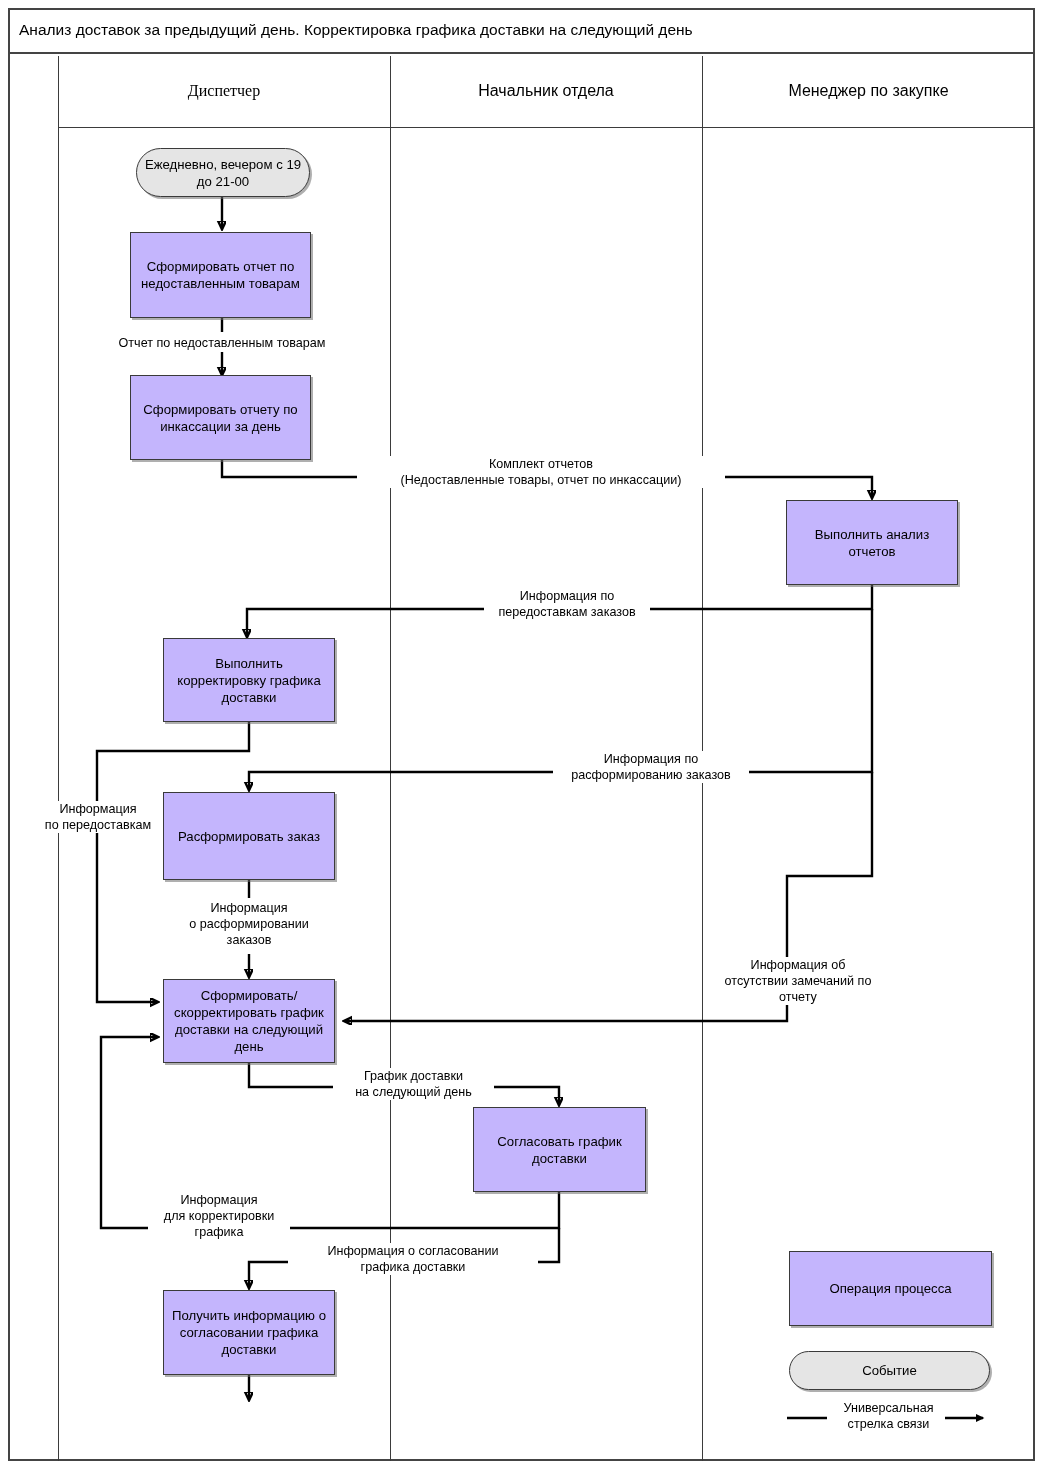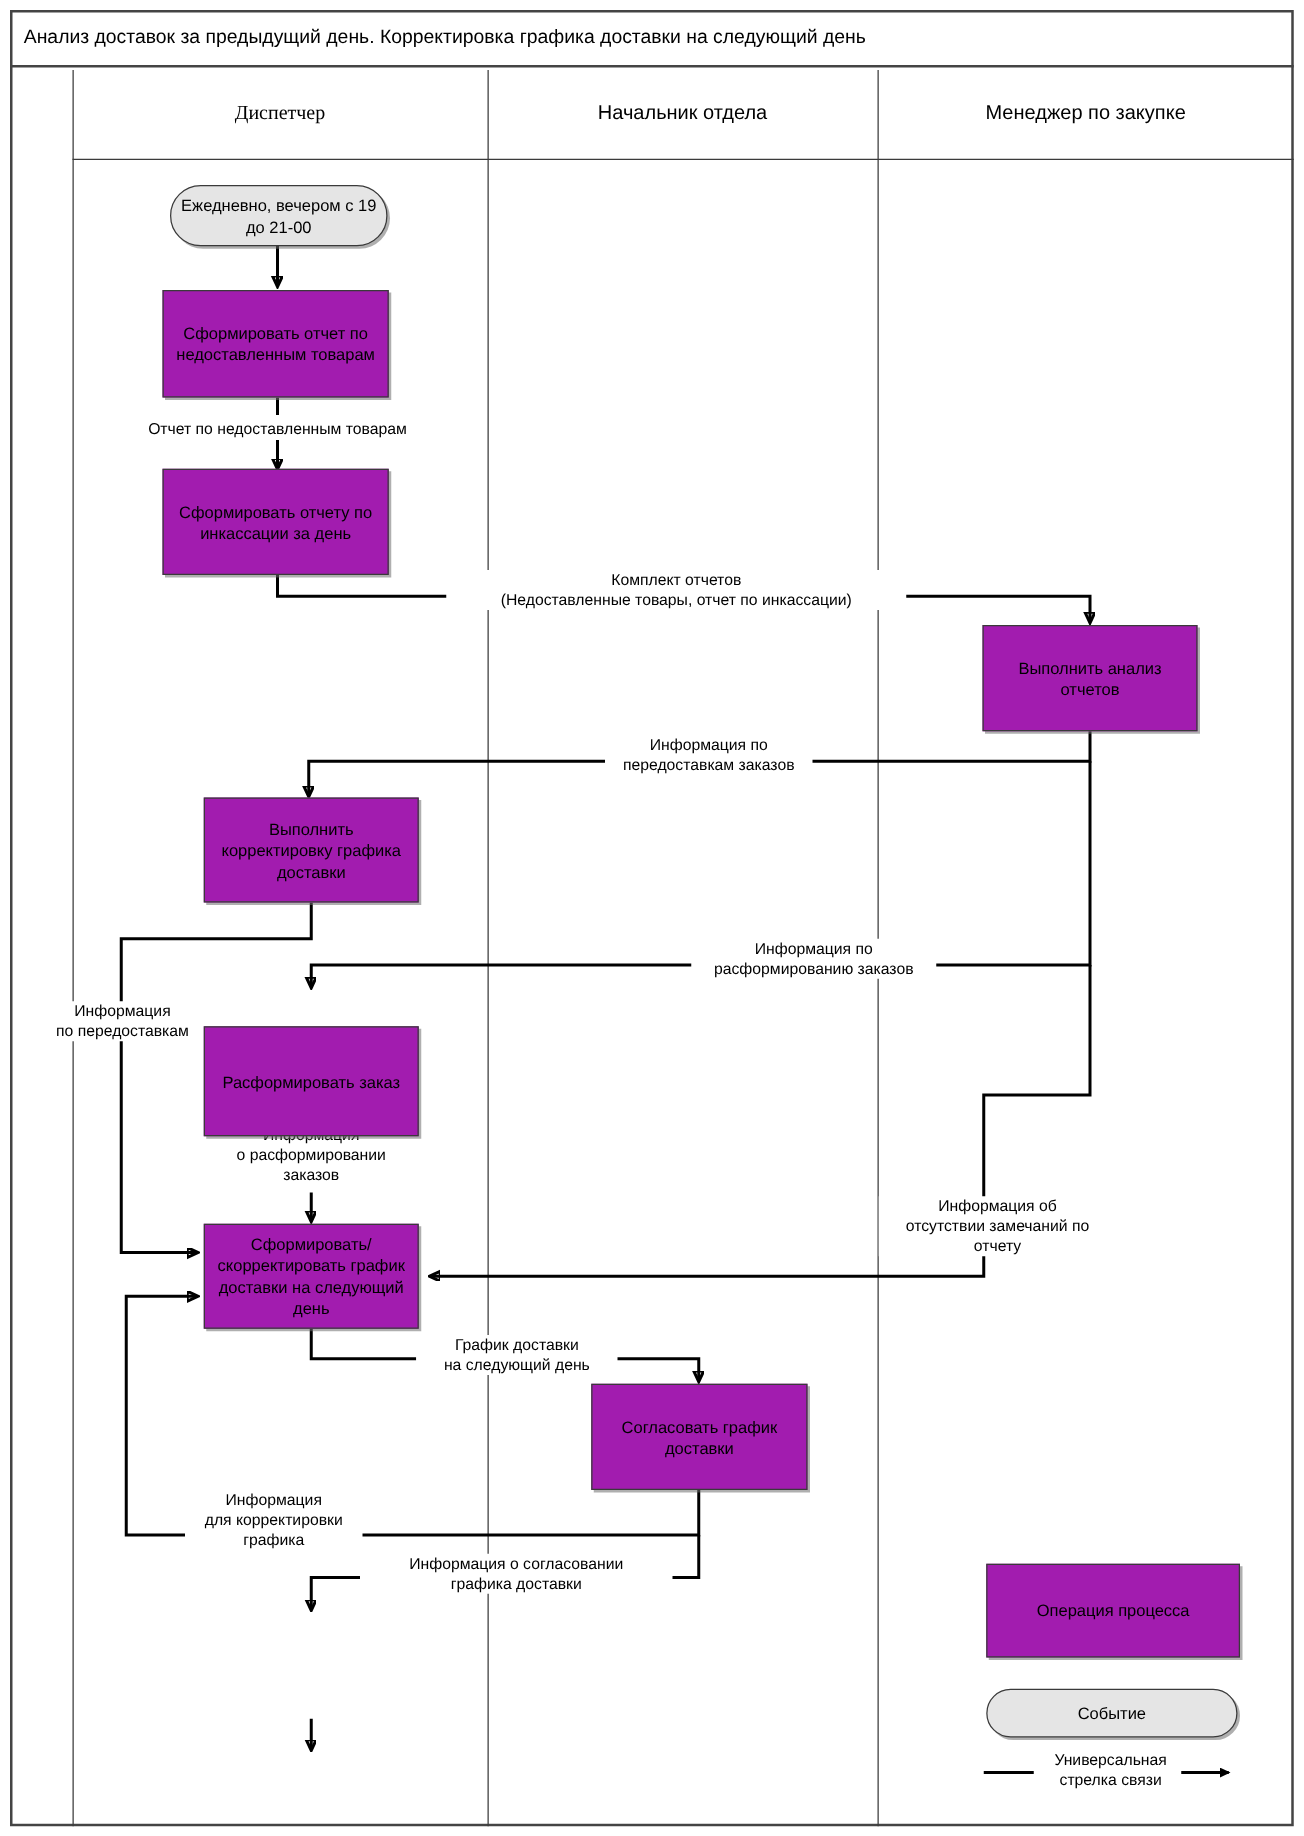--- a/index.html
+++ b/index.html
@@ -74,21 +74,21 @@
     display: flex;
     align-items: center;
     justify-content: center;
     text-align: center;
     font-size: 13.2px;
     line-height: 17px;
     color: #000000;
     z-index: 3;
   }
   .node.process {
-    background: #a21caf;
+    background: #c4b5fd;
     border: 1.3px solid #3a3a3a;
     box-shadow: 2px 2px 0 rgba(110,110,110,0.55);
   }
   .node.event {
     background: #e5e5e5;
     border: 1.3px solid #3a3a3a;
     border-radius: 999px;
     box-shadow: 2px 2px 0 rgba(110,110,110,0.55);
   }
   .node span { display: block; padding: 0 5px; }
@@ -219,37 +219,43 @@
     <span>Выполнить анализ
 отчетов</span>
   </div>
 
   <div class="node process" style="left:163px; top:638px; width:172px; height:84px;text-align:center;">
     <span>Выполнить
 корректировку
 графика доставки</span>
   </div>
 
-  <div class="node process" style="left:163px; top:792px; width:172px; height:88px;margin-top:29px;">
+  <div class="node process" style="left:163px; top:792px; width:172px; height:88px;">
     <span>Расформировать
 заказ</span>
   </div>
 
   <div class="node process" style="left:163px; top:979px; width:172px; height:84px;">
     <span>Сформировать/
 скорректировать
 график доставки на
 следующий день</span>
   </div>
 
   <div class="node process" style="left:473px; top:1107px; width:173px; height:85px;">
     <span>Согласовать график
 доставки</span>
   </div>
 
+  <div class="node process" style="left:163px; top:1290px; width:172px; height:85px;">
+    <span>Получить
+информацию о
+согласовании
+графика доставки</span>
+  </div>
 
 
   <div class="flow-label" style="left:76px; top:335px; width:292px;">Отчет по недоставленным товарам</div>
 
   <div class="flow-label" style="left:357px; top:456px; width:368px;">Комплект отчетов
 (Недоставленные товары, отчет по инкассации)</div>
 
   <div class="flow-label" style="left:484px; top:588px; width:166px;">Информация по
 передоставкам заказов</div>
 

